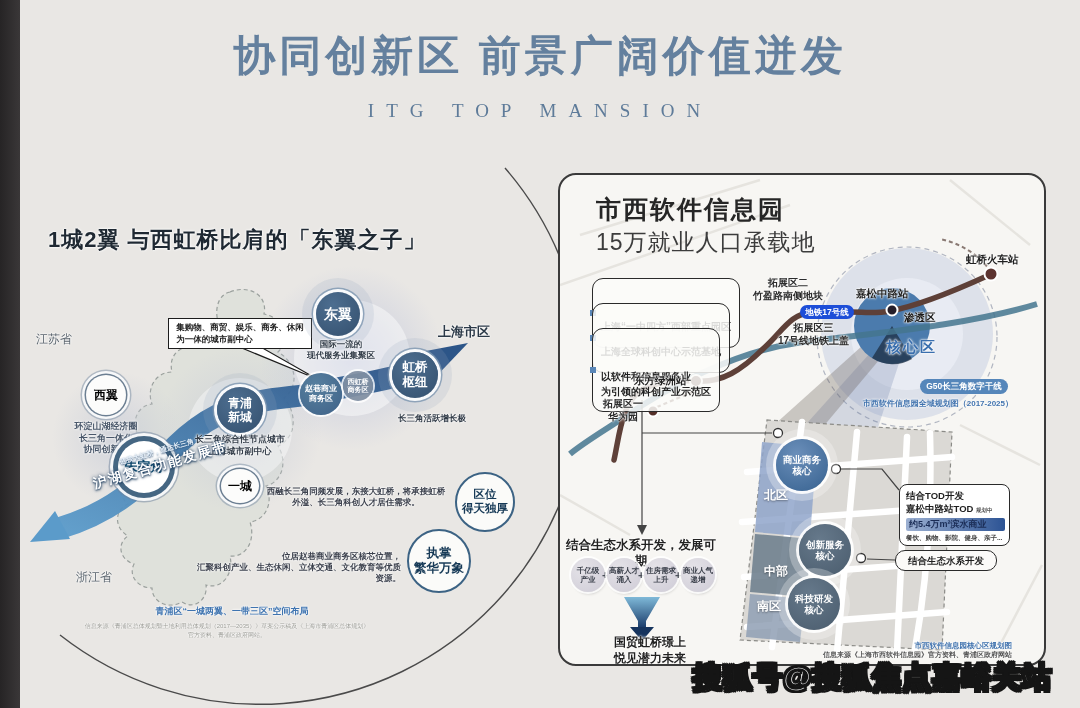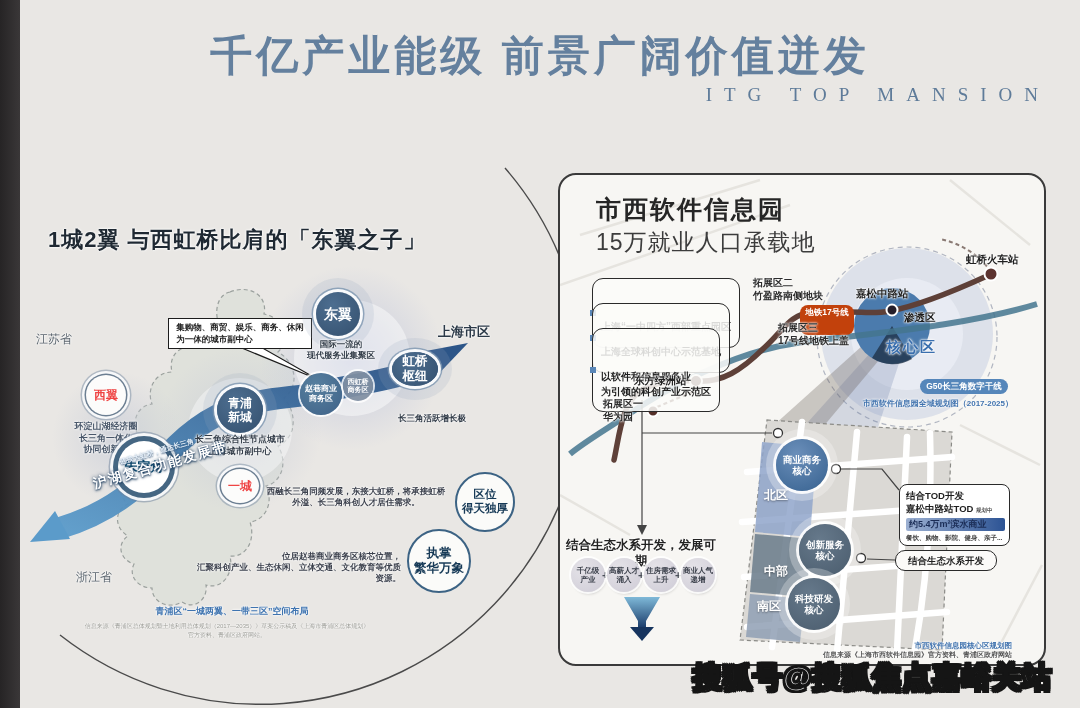--- a/index.html
+++ b/index.html
@@ -1,25 +1,25 @@
 <!DOCTYPE html>
 <html><head>
 <meta charset="utf-8">
 <style>
   html,body{margin:0;padding:0;background:#e9e7e4;}
   #root{position:relative;width:1080px;height:708px;overflow:hidden;background:#e9e7e4;
         font-family:"Liberation Sans","DejaVu Sans",sans-serif;}
   .abs{position:absolute;}
   .lbl{position:absolute;font-weight:bold;color:#333;white-space:pre-line;line-height:1.3;
-       text-shadow:0 0 3px rgba(255,255,255,.95),0 0 2px rgba(255,255,255,.95),0 0 1px rgba(255,255,255,.95);}
+       text-shadow:0 0 3px rgba(255,255,255,.95),0 0 2px rgba(255,255,255,.95),0 0 1px rgba(255,255,255,.95);text-align:center;}
   .circle{position:absolute;border-radius:50%;display:flex;align-items:center;justify-content:center;
           text-align:center;white-space:pre-line;font-weight:bold;line-height:1.2;}
   .dark-node{background:radial-gradient(circle at 38% 30%,#4d6e90,#34506e);color:#fff;
           box-shadow:0 0 0 3px rgba(255,255,255,.95),0 0 0 4.5px rgba(125,150,176,.8),0 0 0 14px rgba(150,165,190,.18);}
-  .white-node{background:#fcfcfb;color:#ef4444;
+  .white-node{background:#fcfcfb;color:#000000;
           box-shadow:0 0 0 1.5px #6c7f92,0 0 0 4px rgba(255,255,255,.9),0 0 0 5.5px rgba(130,148,168,.55);}
   .outline-badge{background:#fbfbf9;border:2.5px solid #3c6384;color:#173a57;}
   .panel{position:absolute;left:558px;top:173px;width:484px;height:489px;background:#f7f6f3;
          border:2px solid #3a3a3a;border-radius:18px;overflow:hidden;}
   .stadium{position:absolute;border:1.4px solid #2a2a2a;border-radius:11px;background:rgba(252,251,249,.85);
            font-weight:bold;font-size:10px;color:#1f1f1f;padding:12px 8px;white-space:pre-line;line-height:1.45;width:fit-content;}
   .bullet-sq{position:absolute;left:-3px;top:50%;margin-top:-3px;width:6px;height:6px;background:#5a87b8;}
   .zone-lbl{position:absolute;color:#fff;font-weight:bold;font-size:12px;text-shadow:0 1px 2px rgba(0,0,0,.4);}
   .core-circle{color:#fff;font-size:9.5px;
           box-shadow:0 0 0 3px rgba(255,255,255,.9),0 0 0 10px rgba(255,255,255,.28);}
@@ -31,22 +31,22 @@
       -webkit-text-stroke:1.6px #151515;
       text-shadow:2px 2px 0 #151515,-2px -2px 0 #151515,2px -2px 0 #151515,-2px 2px 0 #151515,0 2px 0 #151515,0 -2px 0 #151515,2px 0 0 #151515,-2px 0 0 #151515;}
   .leftbar{position:absolute;left:0;top:0;width:20px;height:708px;background:linear-gradient(90deg,#262425,#3a3738);}
 </style>
 </head>
 <body>
 
 <div id="root">
   <div class="leftbar"></div>
 
-  <div class="abs" style="left:30px;top:28px;width:1020px;text-align:center;font-size:42px;font-weight:bold;color:#64809e;letter-spacing:4px;">千亿产业能级  前景广阔价值迸发</div>
-  <div class="abs" style="left:30px;top:84px;width:1020px;text-align:right;font-size:19px;color:#5e7b99;letter-spacing:12px;font-family:'Liberation Serif','DejaVu Serif',serif;">ITG TOP MANSION</div>
+  <div class="abs" style="left:30px;top:28px;width:1020px;text-align:center;font-size:42px;font-weight:bold;color:#64809e;letter-spacing:4px;">协同创新区  前景广阔价值迸发</div>
+  <div class="abs" style="left:30px;top:100px;width:1020px;text-align:center;font-size:19px;color:#5e7b99;letter-spacing:12px;font-family:'Liberation Serif','DejaVu Serif',serif;">ITG TOP MANSION</div>
 
   <svg class="abs" width="1080" height="708" style="left:0;top:0;">
     <defs>
       <linearGradient id="ribG" x1="0" y1="1" x2="1" y2="0">
         <stop offset="0" stop-color="#5b9bca"></stop>
           <stop offset="1" stop-color="#2c5588"></stop>
       </linearGradient>
       <radialGradient id="softG">
           <stop offset="0" stop-color="#c9cdd8" stop-opacity=".75"></stop>
           <stop offset="1" stop-color="#c9cdd8" stop-opacity="0"></stop>
@@ -101,21 +101,21 @@
 
   <div class="circle dark-node" style="left:316px;top:292px;width:44px;height:44px;font-size:14px;">东翼</div>
   <div class="lbl" style="left:281px;top:339px;width:120px;text-align:center;font-size:8.5px;color:#333d49;">国际一流的
 现代服务业集聚区</div>
 
   <div class="circle" style="left:300px;top:373px;width:42px;height:42px;background:radial-gradient(circle at 38% 30%,#57809f,#3f6288);color:#fff;font-size:8px;box-shadow:0 0 0 2px rgba(255,255,255,.85);">赵巷商业
 商务区</div>
   <div class="circle" style="left:343px;top:371px;width:30px;height:30px;background:rgba(128,143,163,.93);color:#fff;font-size:7px;box-shadow:0 0 0 2px rgba(255,255,255,.8);">西虹桥
 商务区</div>
 
-  <div class="circle dark-node" style="left:392px;top:352px;width:46px;height:34px;font-size:12.5px;">虹桥
+  <div class="circle dark-node" style="left:392px;top:352px;width:46px;height:46px;font-size:12.5px;">虹桥
 枢纽</div>
   <div class="lbl" style="left:367px;top:413px;width:130px;text-align:center;font-size:8.5px;color:#333d49;">长三角活跃增长极</div>
 
   <div class="abs" style="left:40px;top:480px;transform:rotate(-16deg);transform-origin:0 0;text-align:center;width:240px;">
     <div style="font-size:7px;color:#e8f1fa;font-weight:bold;text-shadow:0 1px 2px #24466b;">链接大虹桥，通达长三角</div>
     <div style="font-size:13.5px;color:#fff;font-weight:bold;letter-spacing:2px;text-shadow:0 1px 2px #1d3c5e,0 0 4px #1d3c5e;">沪湖复合功能发展带</div>
   </div>
 
   <div class="lbl" style="left:250px;top:486px;width:212px;text-align:center;font-size:8.5px;color:#3c414d;">西融长三角同频发展，东接大虹桥，将承接虹桥
 外溢、长三角科创人才居住需求。</div>
@@ -212,21 +212,21 @@
       <span>上海全球科创中心示范基地</span>
     </div>
     <div class="stadium" style="left:32px;top:153px;">
       <span class="bullet-sq"></span>
       <span>以软件和信息服务业
 为引领的科创产业示范区</span>
     </div>
 
     <div class="lbl" style="left:193px;top:101px;font-size:10px;color:#2c2c2c;">拓展区二
 竹盈路南侧地块</div>
-    <div class="badge-pill" style="left:240px;top:130px;width:54px;height:30px;line-height:14px;font-size:8.5px;background:#c2410c;">地铁17号线</div>
+    <div class="badge-pill" style="left:240px;top:130px;width:54px;height:14px;line-height:14px;font-size:8.5px;background:#1d4ed8;">地铁17号线</div>
     <div class="lbl" style="left:218px;top:146px;font-size:10px;color:#2c2c2c;">拓展区三
 17号线地铁上盖</div>
     <div class="lbl" style="left:296px;top:112px;font-size:10.5px;color:#1f1f1f;">嘉松中路站</div>
     <div class="lbl" style="left:344px;top:136px;font-size:10.5px;color:#1a1a1a;">渗透区</div>
     <div class="lbl" style="left:326px;top:162px;font-size:15px;color:#3a6fae;letter-spacing:2px;">核心区</div>
     <div class="lbl" style="left:406px;top:78px;font-size:10.5px;color:#1f1f1f;">虹桥火车站</div>
     <div class="lbl" style="left:74px;top:199px;font-size:10.5px;color:#1f1f1f;">东方绿洲站</div>
     <div class="lbl" style="left:43px;top:222px;font-size:10px;color:#2c2c2c;">拓展区一
 华为园</div>
     <div class="badge-pill" style="left:360px;top:204px;width:88px;height:15px;line-height:15px;font-size:8.5px;background:#5586ba;">G50长三角数字干线</div>
@@ -264,19 +264,21 @@
     <div class="plus" style="left:42px;top:394px;">+</div>
     <div class="circle factor" style="left:47px;top:383px;width:34px;height:34px;">高薪人才
 涌入</div>
     <div class="plus" style="left:78px;top:394px;">+</div>
     <div class="circle factor" style="left:84px;top:383px;width:34px;height:34px;">住房需求
 上升</div>
     <div class="plus" style="left:115px;top:394px;">+</div>
     <div class="circle factor" style="left:121px;top:383px;width:34px;height:34px;">商业人气
 递增</div>
 
+    <div class="lbl" style="left:38px;top:460px;width:104px;text-align:center;font-size:12px;color:#222;">国贸虹桥璟上
+悦见潜力未来</div>
 
     <div class="lbl" style="left:260px;top:466px;width:192px;text-align:right;font-size:7.5px;color:#4173ae;">市西软件信息园核心区规划图</div>
     <div class="lbl" style="left:160px;top:475px;width:292px;text-align:right;font-size:7px;color:#555;">信息来源《上海市西软件信息园》官方资料、青浦区政府网站</div>
   </div>
 
   <div class="wm">搜狐号@搜狐焦点嘉峪关站</div>
 </div>
 
 </body></html>

